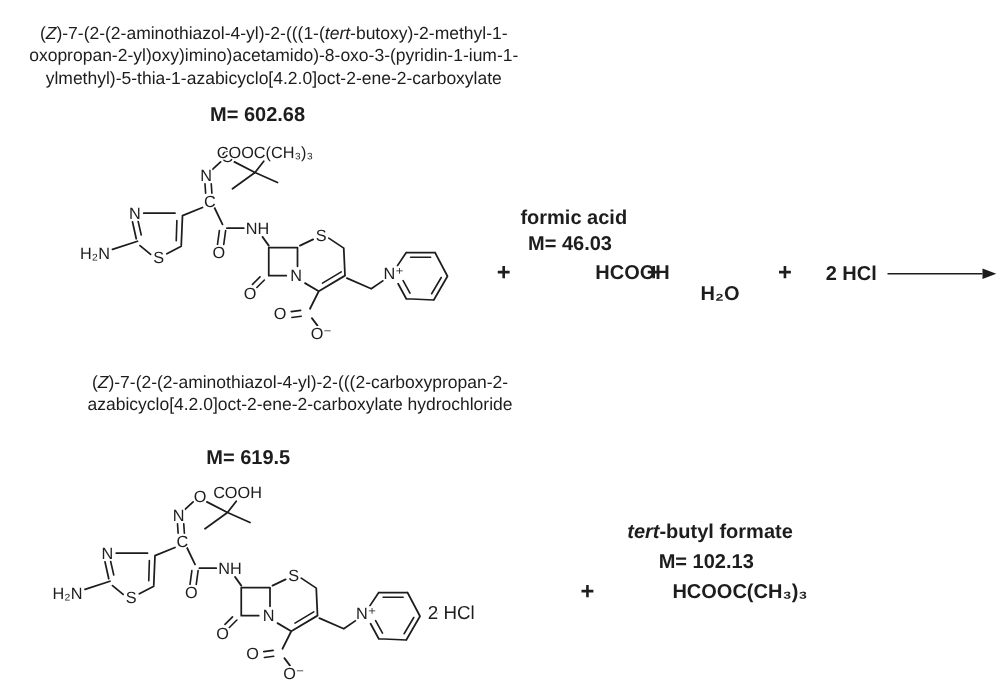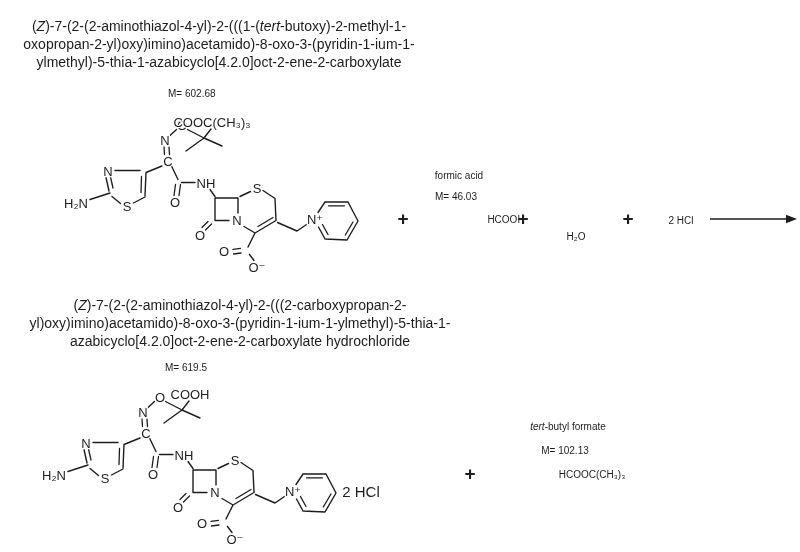--- a/index.html
+++ b/index.html
@@ -5,21 +5,21 @@
   html,body{margin:0;padding:0;background:#fff;}
   .canvas{
     position:relative;width:800px;height:552px;background:#ffffff;
     font-family:"Liberation Sans","DejaVu Sans",sans-serif;color:#1d1d1d;overflow:hidden;
   }
   .t{position:absolute;white-space:nowrap;}
   .cc{transform:translate(-50%,-50%);}          
   .cl{transform:translateY(-50%);}              
   .name{position:absolute;transform:translateX(-50%);text-align:center;
         font-size:14px;line-height:18px;}
-  .fs14{font-size:10px;}
+  .fs14{font-size:16px;font-weight:bold;}
   .plus{font-size:19px;font-weight:700;}
   i{font-style:italic;}
   svg.overlay{position:absolute;left:0;top:0;}
   svg text{font-family:"Liberation Sans","DejaVu Sans",sans-serif;font-size:13px;
            fill:#1d1d1d;text-anchor:middle;dominant-baseline:central;
            paint-order:stroke;stroke:#ffffff;stroke-width:2.5px;}
   svg .bond{stroke:#1d1d1d;stroke-width:1.4;fill:none;stroke-linecap:round;}
   svg .bond2{stroke:#1d1d1d;stroke-width:1.3;fill:none;stroke-linecap:round;}
   svg .fsm{font-size:15px;}
 </style>
@@ -40,21 +40,20 @@
   <div class="t cc fs14" style="left:459px;top:175px;">formic acid</div>
   <div class="t cc fs14" style="left:456px;top:196px;">M= 46.03</div>
   <div class="t cc fs14" style="left:459px;top:219px;margin-left:47px;">HCOOH</div>
   <div class="t cc plus" style="left:523px;top:219px;">+</div>
   <div class="t cc fs14" style="left:576px;top:236px;">H₂O</div>
   <div class="t cc plus" style="left:628px;top:219px;">+</div>
   <div class="t cc fs14" style="left:681px;top:220px;">2 HCl</div>
 
   <div class="name" style="left:240px;top:296px;">
     <div><span>(</span><i>Z</i><span>)-7-(2-(2-aminothiazol-4-yl)-2-(((2-carboxypropan-2-</span></div>
-    <div>yl)oxy)imino)acetamido)-8-oxo-3-(pyridin-1-ium-1-ylmethyl)-5-thia-1-</div>
     <div>azabicyclo[4.2.0]oct-2-ene-2-carboxylate hydrochloride</div>
   </div>
 
   <div class="t cl fs14" style="left:165px;top:367px;">M= 619.5</div>
 
   <div class="t cc plus" style="left:470px;top:474px;">+</div>
   <div class="t cc fs14" style="left:568px;top:426px;"><i>tert</i><span>-butyl formate</span></div>
   <div class="t cc fs14" style="left:565px;top:450px;">M= 102.13</div>
   <div class="t cc fs14" style="left:592px;top:474px;">HCOOC(CH₃)₃</div>
 

